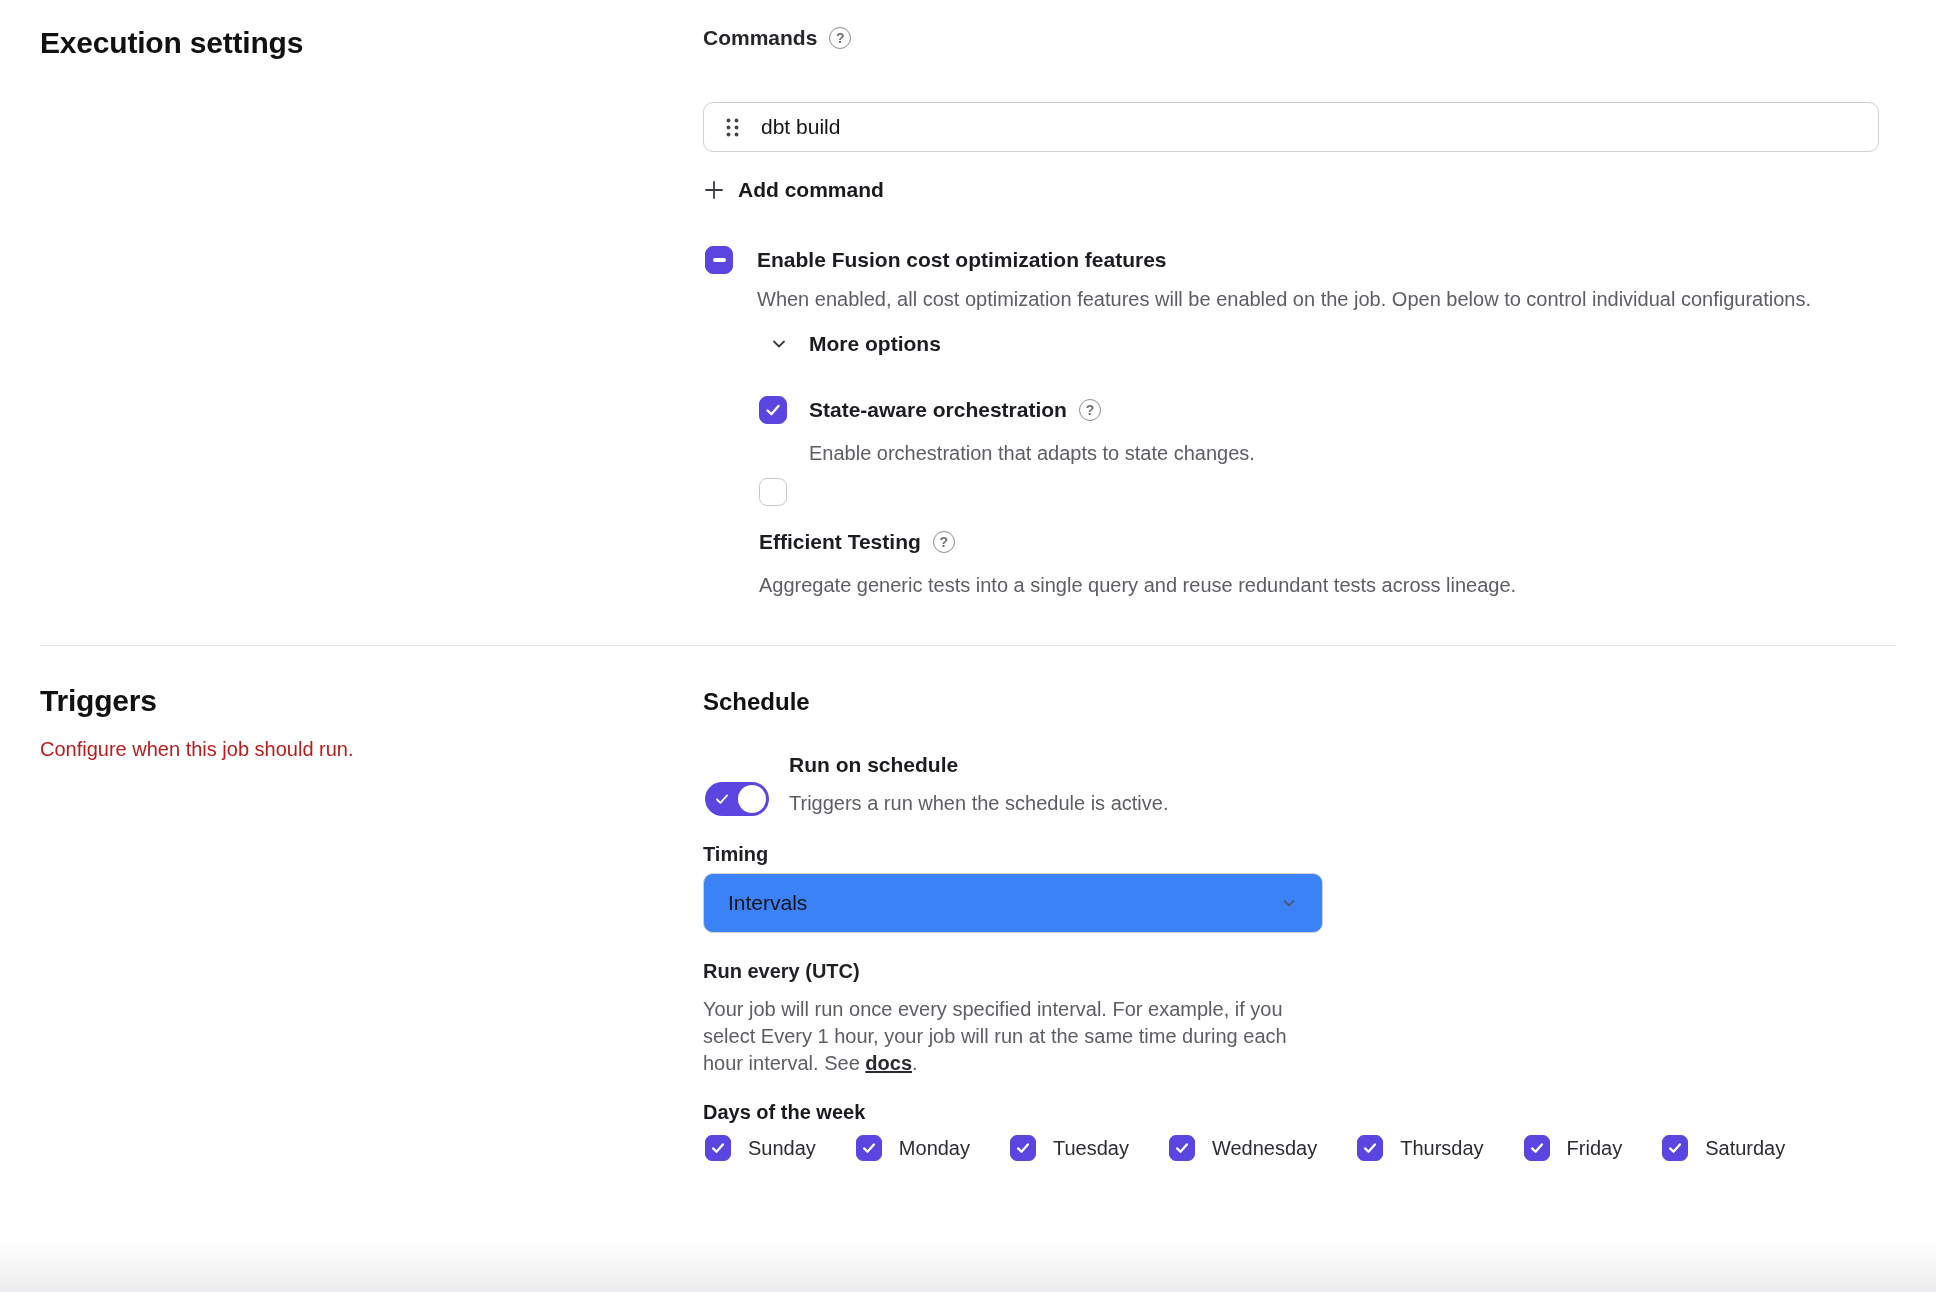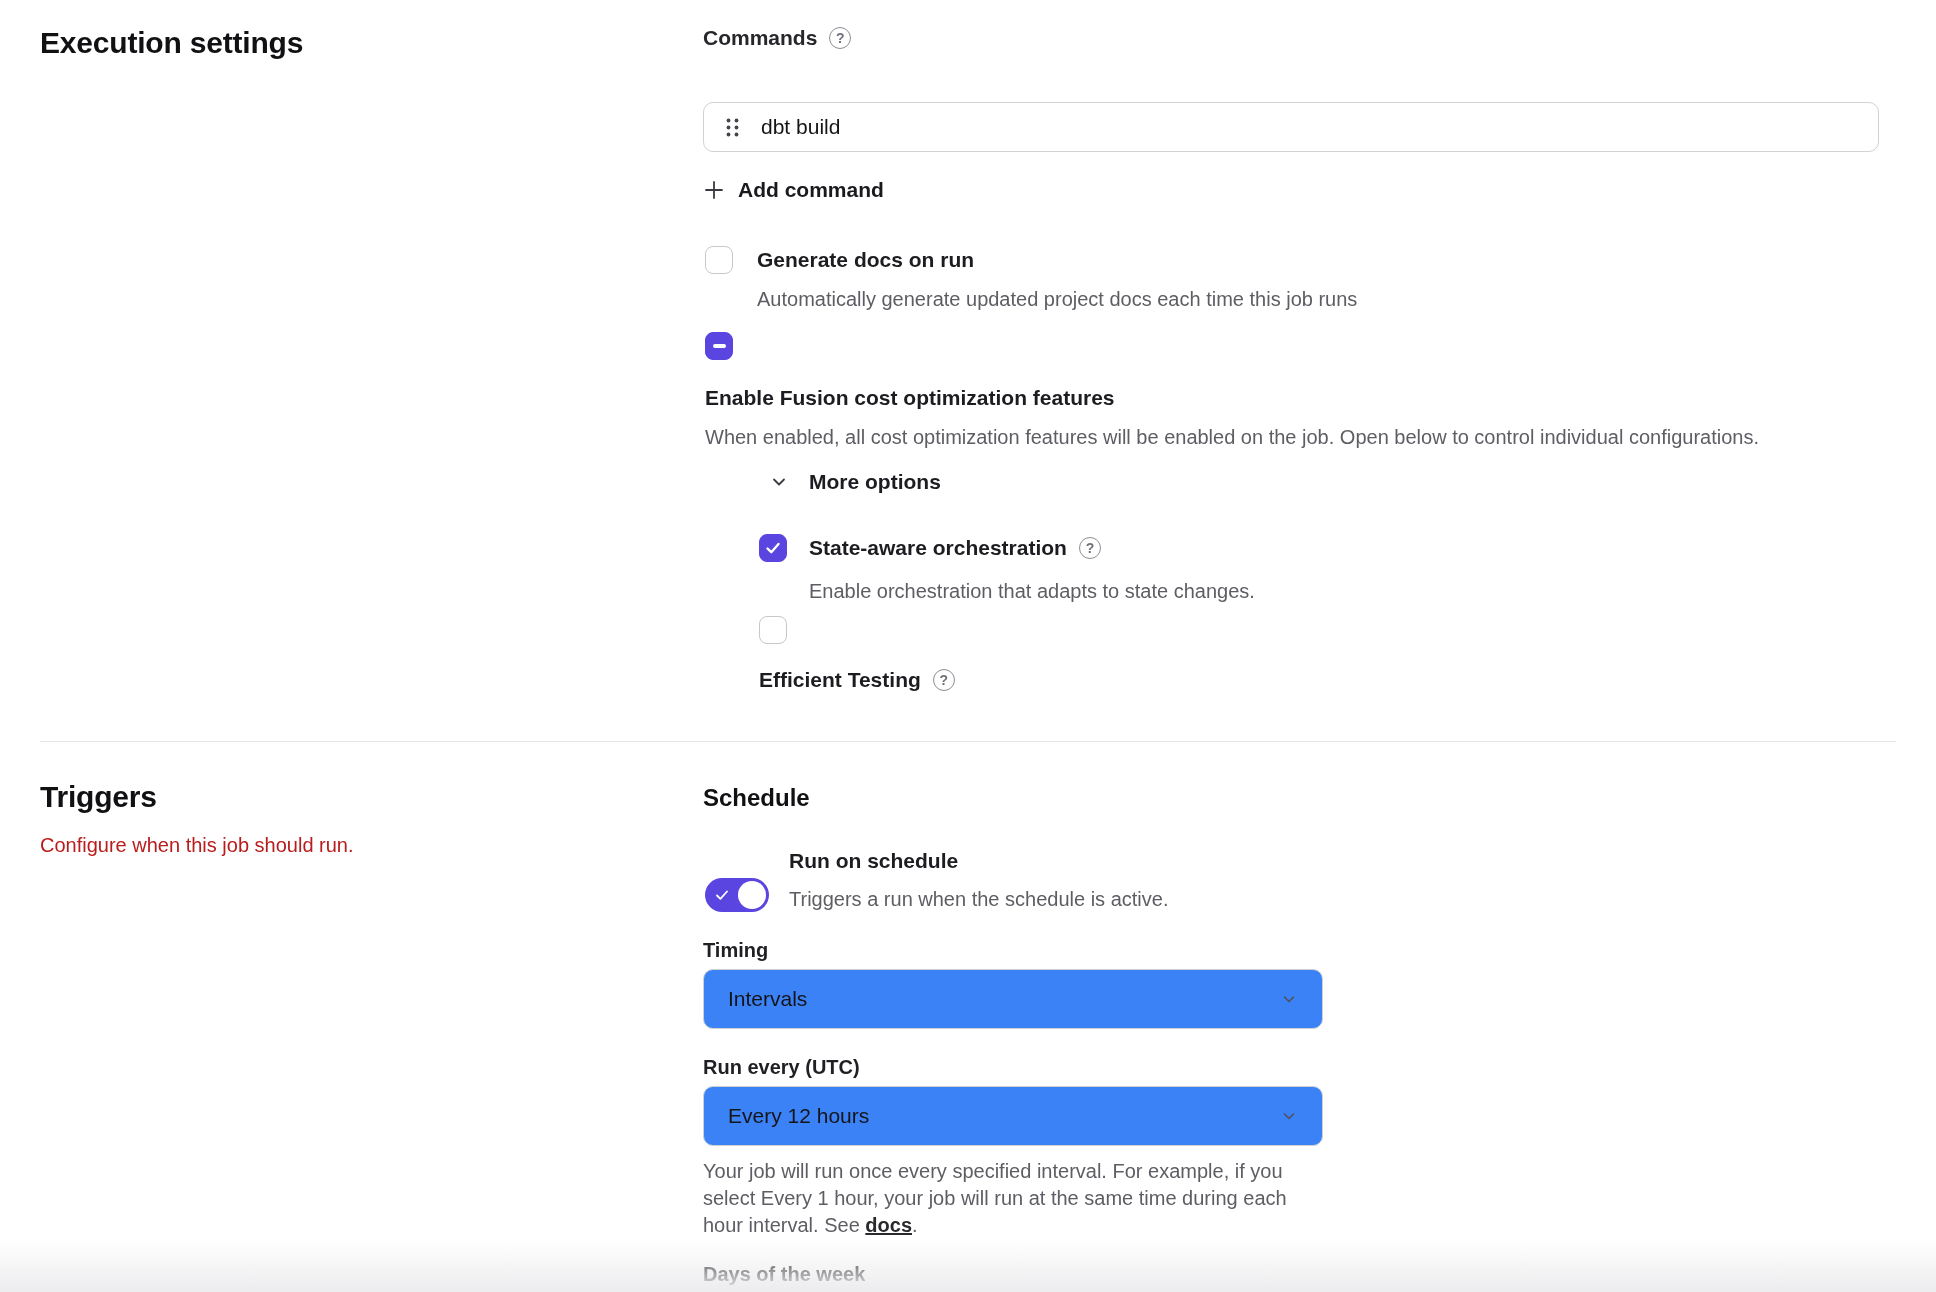--- a/index.html
+++ b/index.html
@@ -144,27 +144,20 @@
     </div>
 
     <div class="add-cmd">
       <svg width="22" height="22" viewBox="0 0 22 22">
         <path d="M11 3 V19 M3 11 H19" stroke="#3a3a40" stroke-width="1.8" stroke-linecap="round" fill="none"></path>
       </svg>
       <span>Add command</span>
     </div>
 
     <div class="opts indent2">
-      <div class="opt-row">
-        <span class="cb"></span>
-        <div class="opt-text">
-          <div class="opt-label">Generate docs on run</div>
-          <div class="opt-desc">Automatically generate updated project docs each time this job runs</div>
-        </div>
-      </div>
 
       <div class="opt-row">
         <span class="cb indeterminate">
             <span class="dash"></span>
           </span>
         <div class="opt-text">
           <div class="opt-label">Enable Fusion cost optimization features</div>
           <div class="opt-desc">When enabled, all cost optimization features will be enabled on the job. Open below to control individual configurations.</div>
         </div>
       </div>
@@ -193,20 +186,21 @@
         </div>
       </div>
 
       <div class="opt-row">
         <span class="cb"></span>
         <div class="opt-text">
           <div class="opt-label">
             <span>Efficient Testing</span>
             <span class="help">?</span>
           </div>
+          <div class="opt-desc">Aggregate generic tests into a single query and reuse redundant tests across lineage.</div>
         </div>
       </div>
     </div>
 
   </div>
 </div>
 
 <div class="divider"></div>
 
 <div class="section trig">
@@ -233,26 +227,20 @@
 
     <div class="input-label">Timing</div>
     <div class="select">
       <span class="sel-value">Intervals</span>
       <svg width="18" height="18" viewBox="0 0 18 18">
         <path d="M4.5 7 L9 11.5 L13.5 7" stroke="#52525a" stroke-width="1.6" fill="none" stroke-linecap="round" stroke-linejoin="round"></path>
       </svg>
     </div>
 
     <div class="input-label">Run every (UTC)</div>
-    <div class="select">
-      <span class="sel-value">Every 12 hours</span>
-      <svg width="18" height="18" viewBox="0 0 18 18">
-        <path d="M4.5 7 L9 11.5 L13.5 7" stroke="#52525a" stroke-width="1.6" fill="none" stroke-linecap="round" stroke-linejoin="round"></path>
-      </svg>
-    </div>
 
     <div class="help-para">
       <div>Your job will run once every specified interval. For example, if you</div>
       <div>select Every 1 hour, your job will run at the same time during each</div>
       <div><span>hour interval. See </span><a>docs</a><span>.</span></div>
     </div>
 
     <div class="days-label">Days of the week</div>
 
     <div class="days-row">

